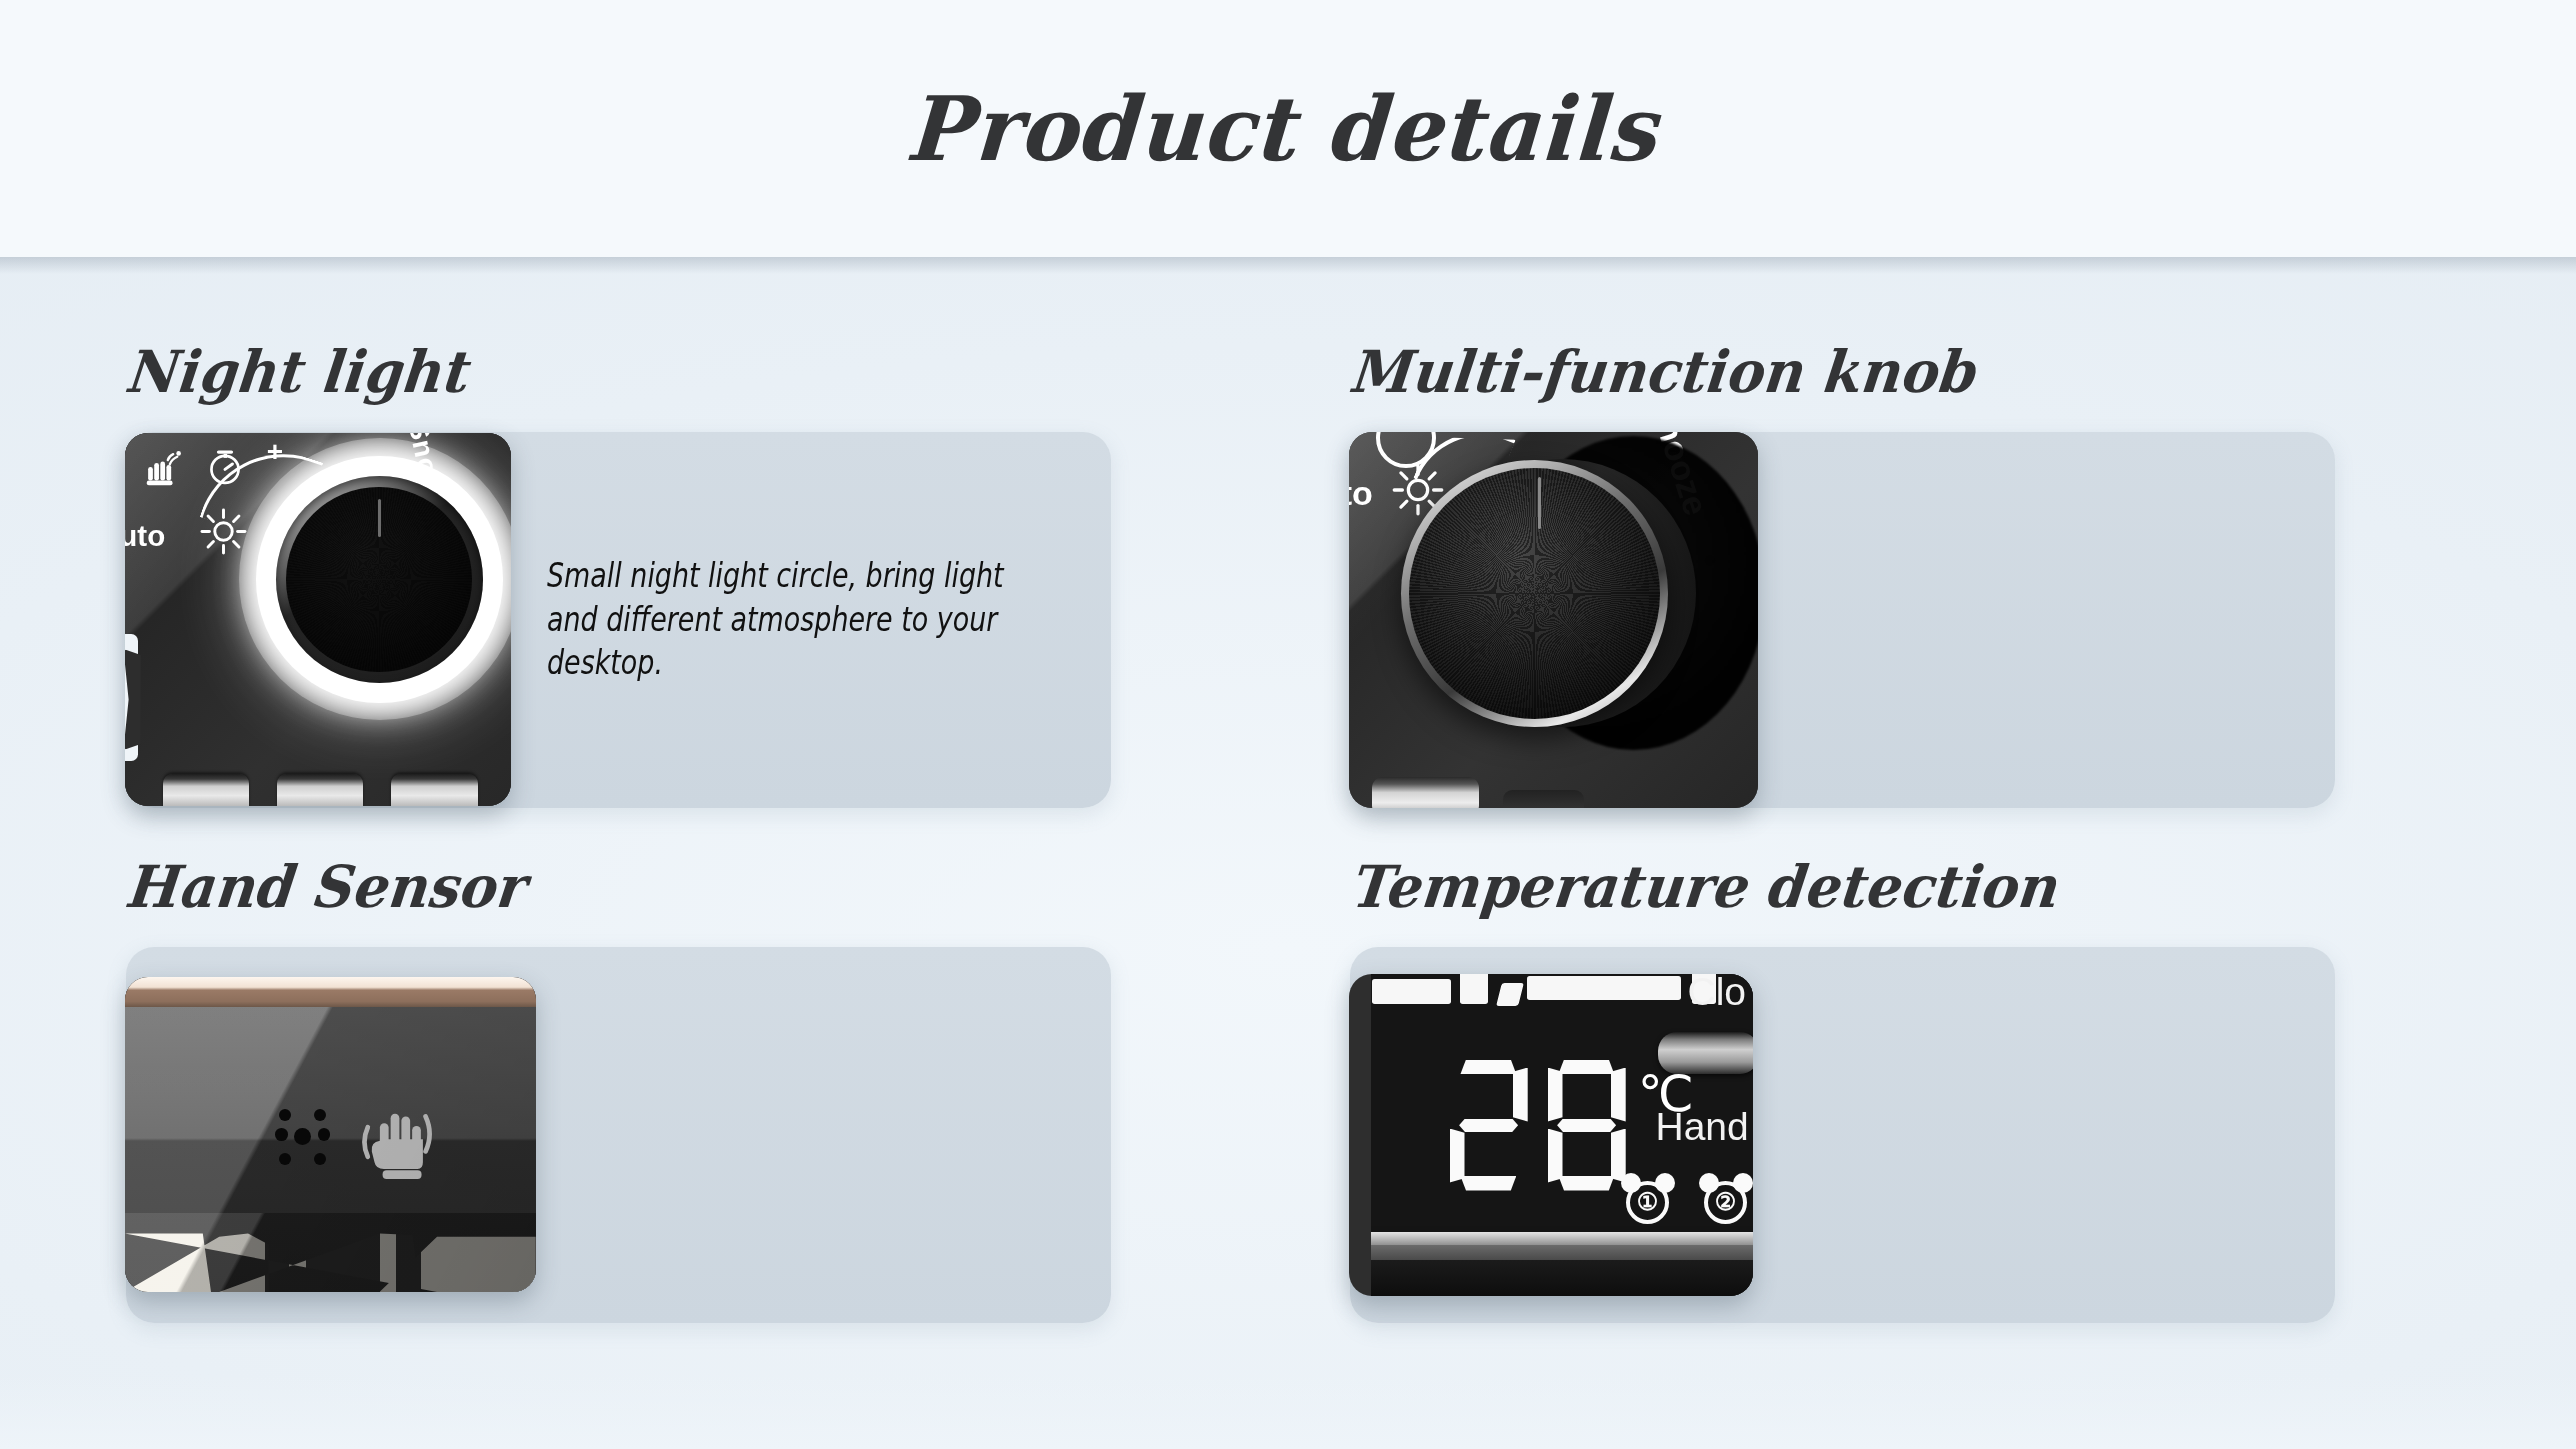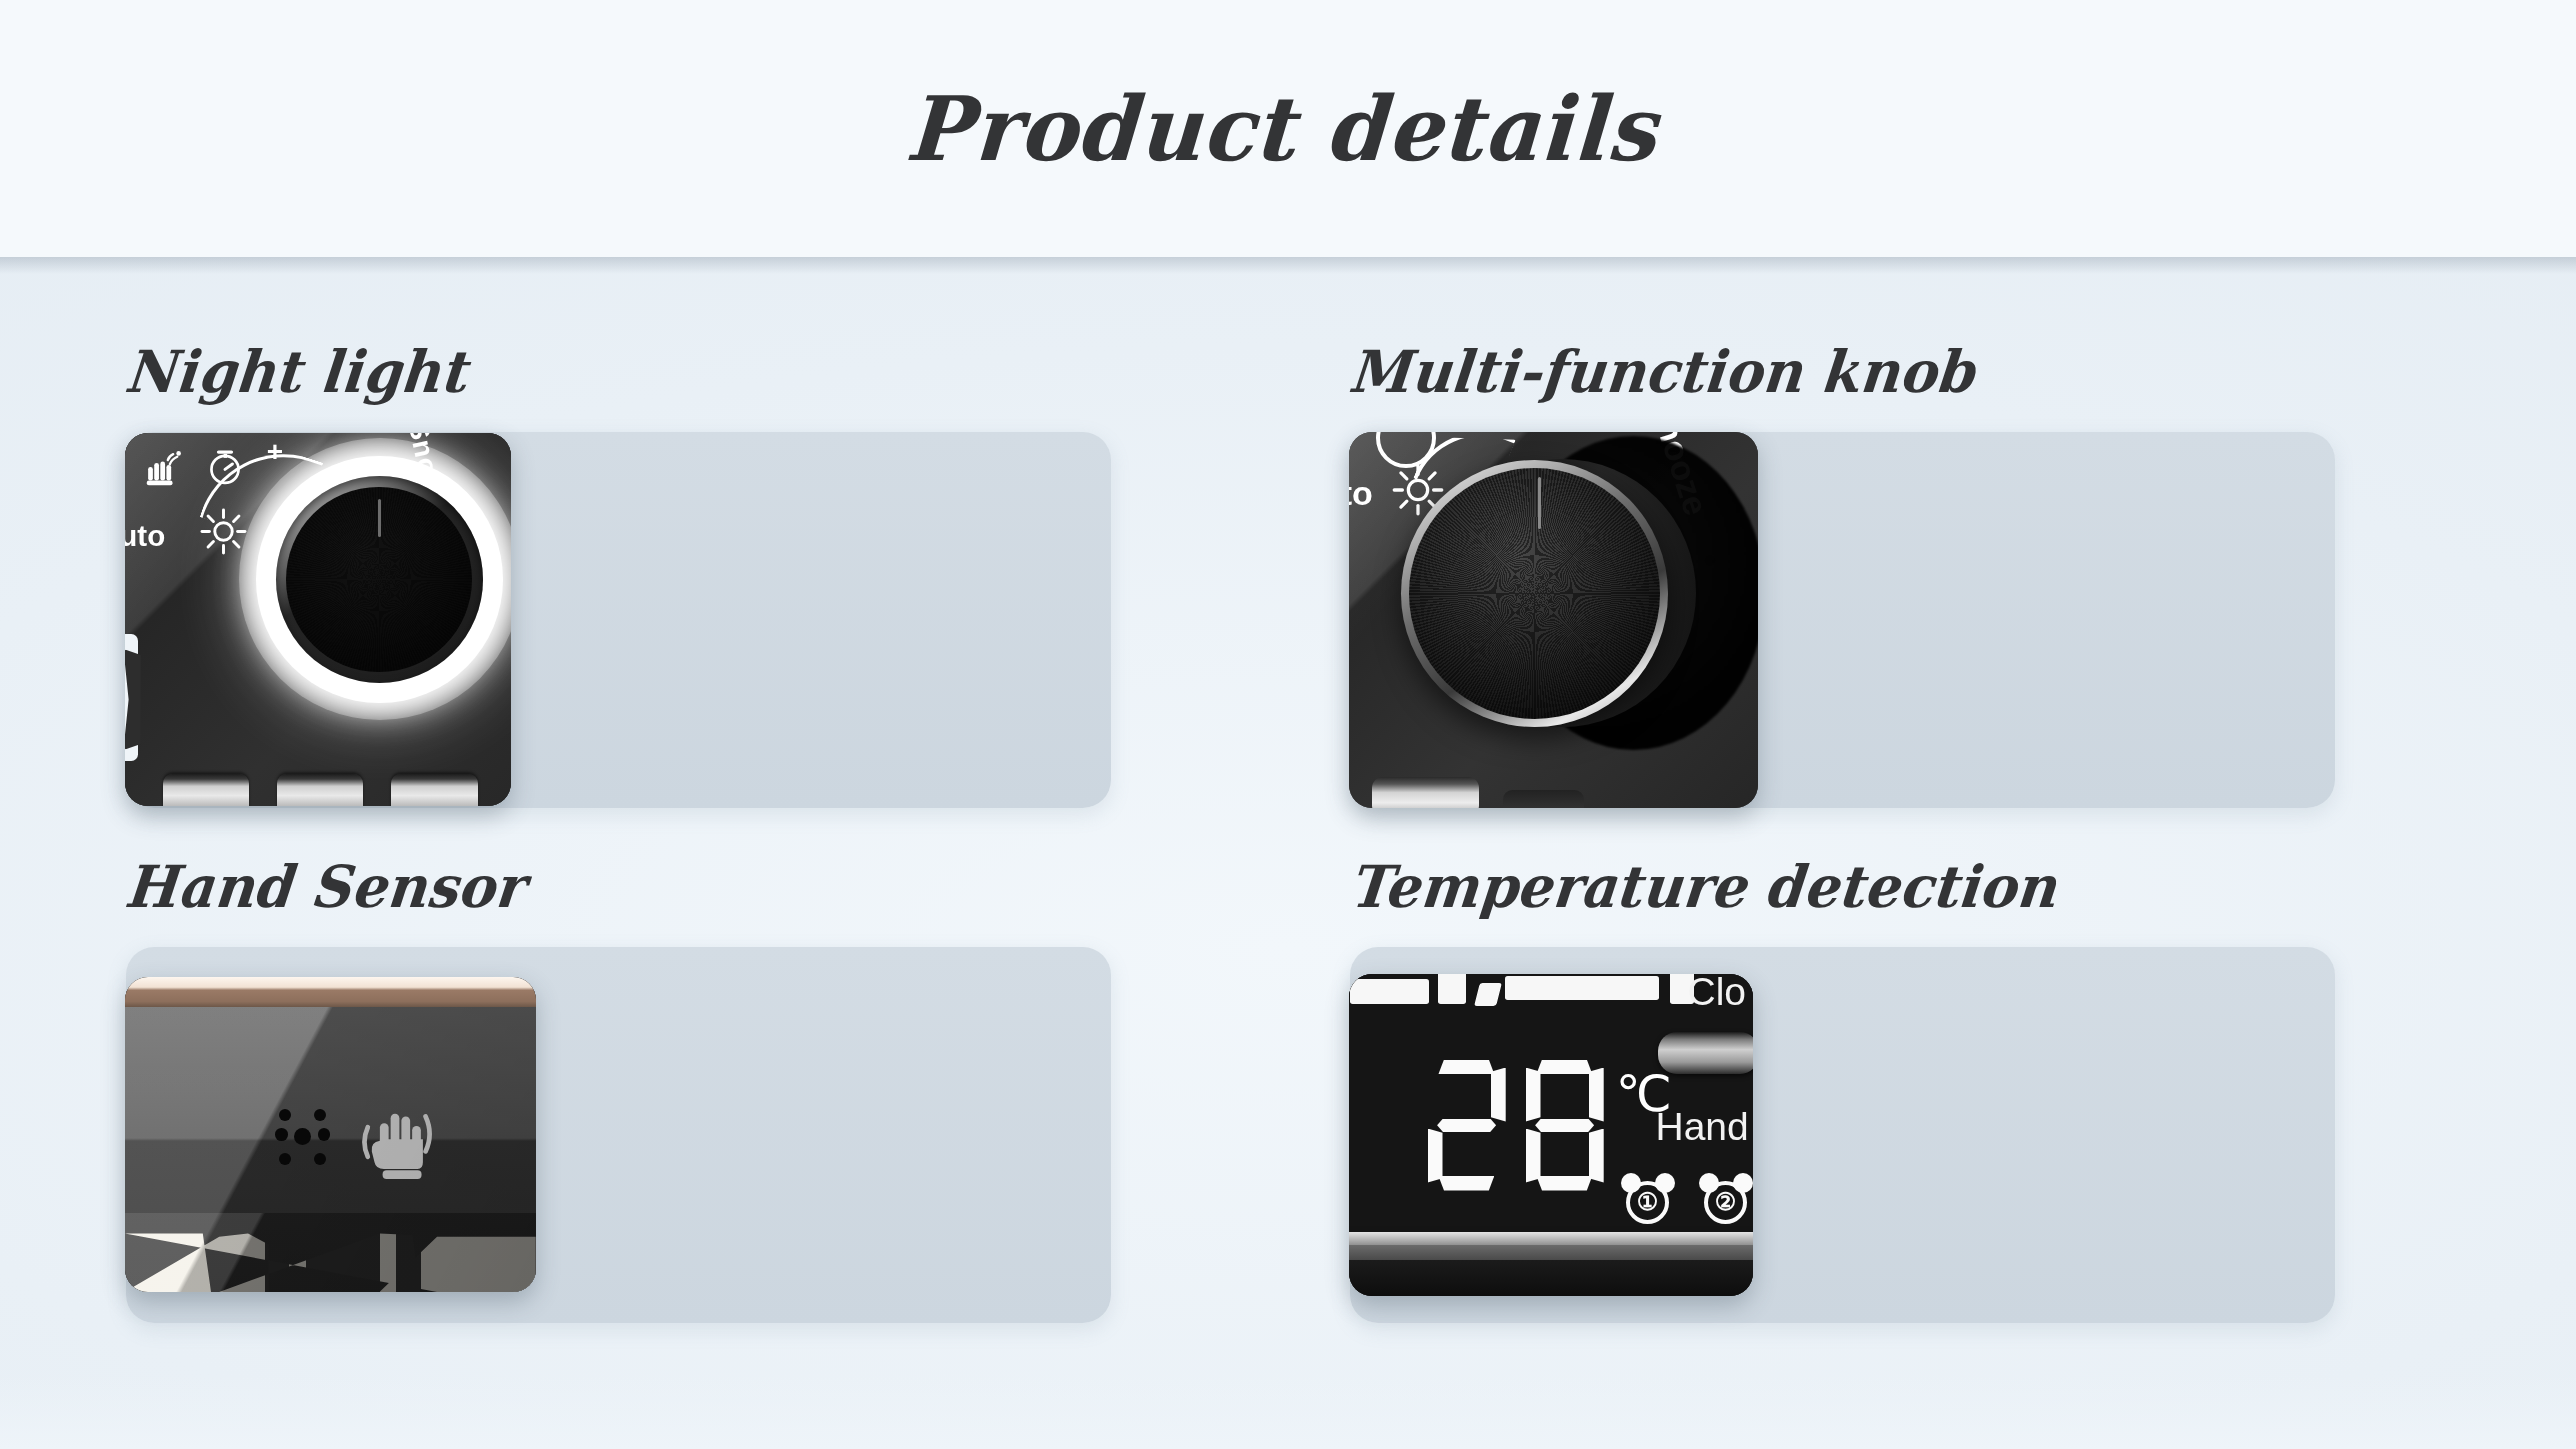--- a/index.html
+++ b/index.html
@@ -279,21 +279,21 @@
                       23% 30%,30% 26%,35% 40%,35% 100%,23% 100%,
                       62% 26%,70% 28%,72% 100%,62% 100%,
                       76% 30%,100% 30%,100% 100%,76% 100%);
   }
   .hp-lcdshade{
     position:absolute;left:0;bottom:0;width:100%;height:79px;
     background:linear-gradient(118deg,rgba(255,255,255,.10) 0 30%,rgba(0,0,0,.32) 31%,rgba(0,0,0,.36) 100%);
   }
 
   
-  .tp{position:absolute;inset:0;background:#141414;}
+  .tp{position:absolute;inset:0;background:#141414;margin-left:22px;}
   .tp-screen{position:absolute;left:0;right:0;top:0;bottom:70px;background:#151515;}
   .tp-topseg{position:absolute;left:-12px;top:-34px;width:376px;height:74px;}
   .tp-topseg i{position:absolute;background:#f7f7f7;display:block;border-radius:2.7px;}
   .digits{position:absolute;left:79px;top:86px;display:flex;gap:20px;}
   .seg7{position:relative;width:78px;height:131px;}
   .seg7 i{position:absolute;background:#fafafa;display:block;}
   .seg7 .sa{left:10.7px;top:0;width:56px;height:14.8px;clip-path:polygon(10% 0,90% 0,100% 100%,0 100%);}
   .seg7 .sb{right:0;top:8px;width:14.8px;height:54px;clip-path:polygon(0 8%,100% 0,100% 100%,0 92%);}
   .seg7 .sc{right:0;bottom:8px;width:14.8px;height:54px;clip-path:polygon(0 8%,100% 0,100% 100%,0 92%);}
   .seg7 .sd{left:10.7px;bottom:0;width:56px;height:14.8px;clip-path:polygon(0 0,100% 0,90% 100%,10% 100%);}
@@ -420,20 +420,23 @@
               </div>
 
               <div class="np-btns">
                 <div class="np-btn"></div>
                 <div class="np-btn"></div>
                 <div class="np-btn"></div>
               </div>
             </div>
           </div>
 
+          <div class="desc">
+            <p>Small night light circle, bring light and different atmosphere to your desktop.</p>
+          </div>
         </div>
       </div>
 
       <div class="section sec-tr">
         <div class="sec-title">Multi-function knob</div>
         <div class="card w-b">
 
           <div class="photo ph-b">
             <div class="kp">
               <div class="kp-sheen"></div>

